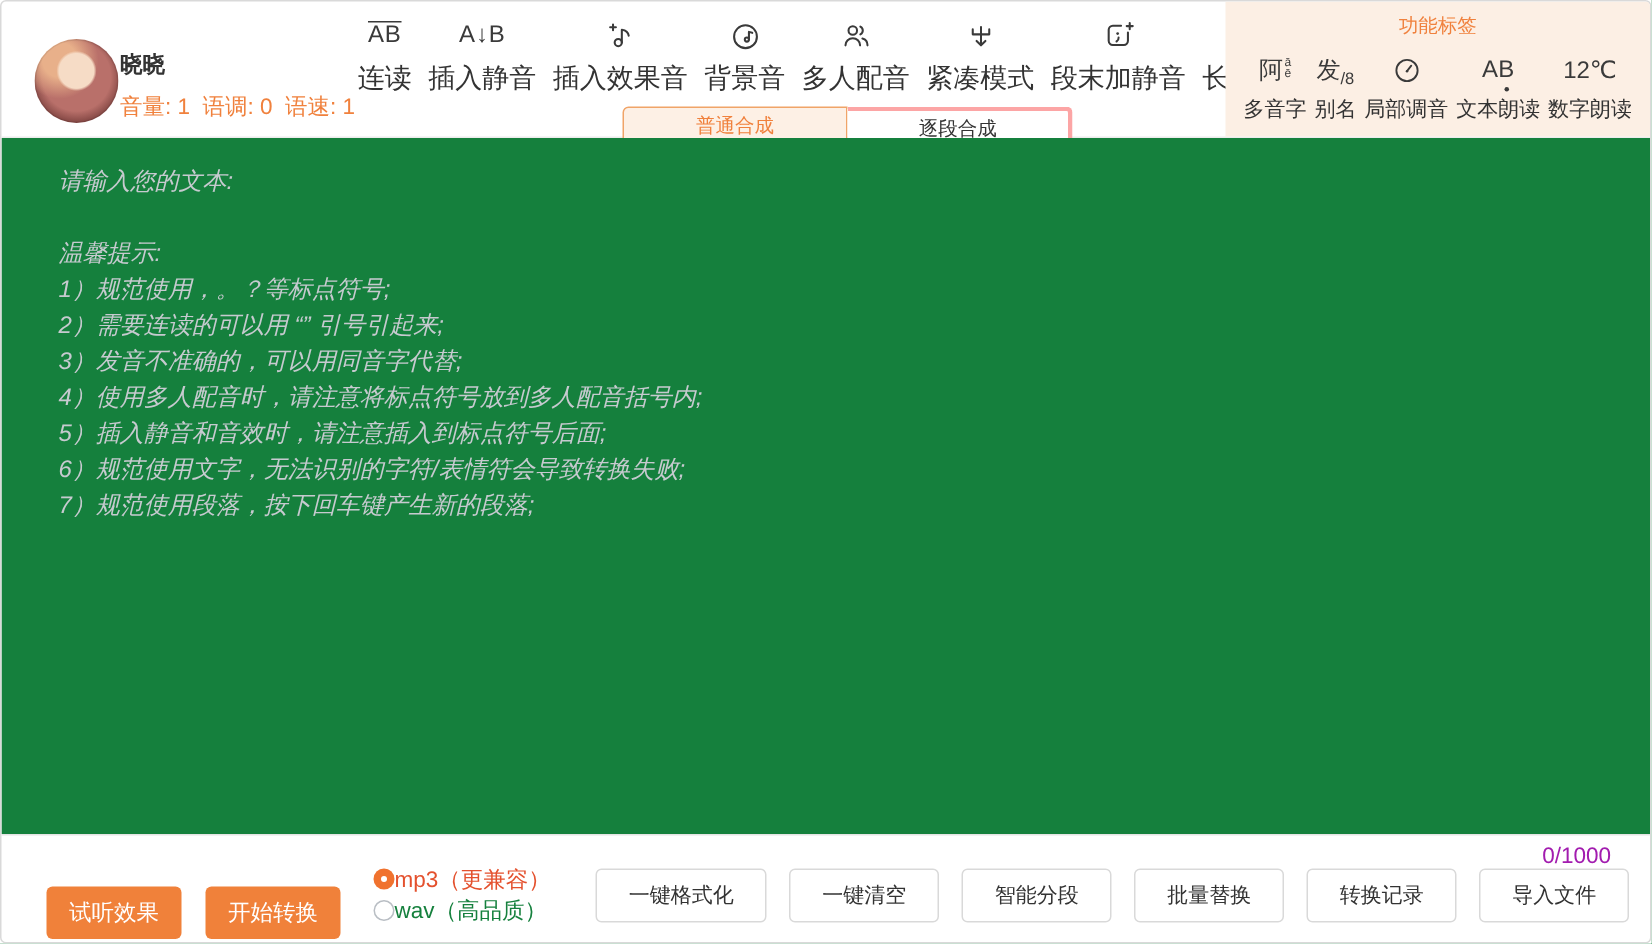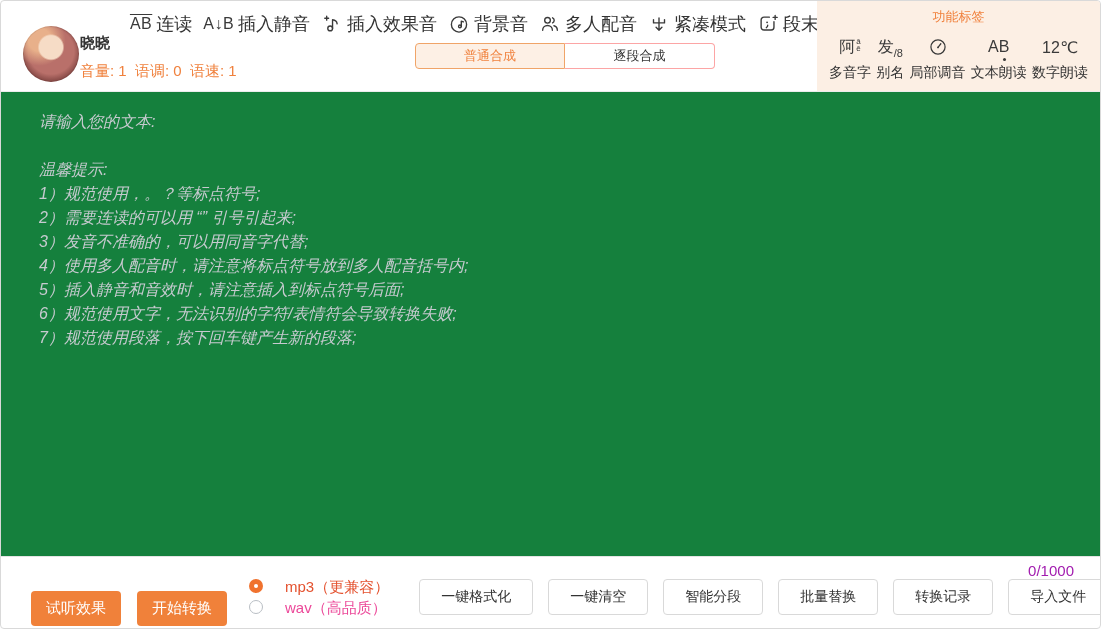--- a/index.html
+++ b/index.html
@@ -18,28 +18,28 @@
       radial-gradient(circle at 30% 25%, #e8b08a 0 20%, rgba(0,0,0,0) 45%),
       radial-gradient(circle at 50% 45%, #b9706a 0 55%, #7e4340 75%, #5d2f2e 100%);
     box-shadow: inset 0 0 0 1px rgba(0,0,0,.08);
   }
   .voice-meta{ padding-top:6px; }
   .voice-name{ font-size:15px; color:#333; font-weight:700; }
   .voice-stats{ margin-top:9px; font-size:15px; color:#f0813d; white-space:pre; }
   
   .toolbar-wrap{ flex:1; min-width:0; display:flex; flex-direction:column; align-items:center; padding-top:11px; }
   .toolbar{ display:flex; align-items:flex-end; gap:9px; white-space:nowrap; }
-  .tool{ display:flex; align-items:center; gap:4px; cursor:pointer; padding:0 1px; }
+  .tool{ display:flex; flex-direction:column; align-items:center; gap:4px; cursor:pointer; padding:0 1px; }
   .tool-icon{ height:24px; display:flex; align-items:center; justify-content:center; color:#3a3a3a; }
   .tool-icon svg{ display:block; }
   .txt-icon{ font-size:16px; letter-spacing:.5px; color:#3a3a3a; }
   .overlined{ text-decoration:overline; }
   .tool-label{ font-size:18px; color:#333; }
   .tabs{ display:flex; margin-top:7px; }
-  .tab{ width:150px; height:26px; line-height:24px; text-align:center; font-size:13px; cursor:pointer; background:#fff; border:1px solid #fca5a5; color:#333; }
+  .tab{ width:150px; height:26px; line-height:24px; text-align:center; font-size:13px; cursor:pointer; background:#fff; border:3px solid #fca5a5; color:#333; }
   .tab.active{ background:#fdf0e5; border:1px solid #f0a468; color:#f0813d; border-radius:4px 0 0 4px; }
   .tab.inactive{ border-left:none; border-radius:0 4px 4px 0; }
   
   .feature-panel{ flex:none; width:283px; height:100%; background:#fcefe4; padding:7px 12px 0; text-align:center; }
   .feature-title{ font-size:13px; color:#f0813d;font-family:Liberation Serif, serif; }
   .feature-items{ display:flex; justify-content:space-between; margin-top:9px; }
   .feature-item{ display:flex; flex-direction:column; align-items:center; gap:5px; cursor:pointer; }
   .feature-icon{ height:24px; display:flex; align-items:center; justify-content:center; color:#3a3a3a; font-size:16px; }
   .feature-label{ font-size:14px; color:#333; white-space:nowrap; }
   .pinyin-stack{ display:inline-flex; flex-direction:column; line-height:7px; font-size:8px; margin-left:1px; transform:translateY(-2px); }
@@ -52,27 +52,27 @@
     position:absolute; left:38px; top:18px; right:30px;
     color:#c6cacf; font-size:16px; line-height:24px; font-style:italic; white-space:pre-line;
   }
   
   .footer{ flex:none; height:72px; border-top:1px solid #e4e4e4; position:relative; display:flex; align-items:center; padding:8px 24px 0 30px; gap:16px; }
   .btn-orange{
     background:#f0813a; color:#fff; border:none; border-radius:4px;
     font-size:15px; padding:8px 15px; cursor:pointer; font-family:inherit; flex:none;margin-top:24px;
   }
   .format-radios{ margin-left:6px; flex:none; display:flex; flex-direction:column; gap:4px; }
-  .radio-row{ display:flex; align-items:center; gap:22px; cursor:pointer; font-size:15px; line-height:17px; }
+  .radio-row{ display:flex; align-items:center; gap:0; cursor:pointer; font-size:15px; line-height:17px; }
   .radio-dot{ width:14px; height:14px; border-radius:50%; flex:none; position:relative; }
   .radio-dot.on{ background:#f0722e; }
   .radio-dot.on::after{ content:""; position:absolute; left:5px; top:5px; width:4px; height:4px; border-radius:50%; background:#fff; }
   .radio-dot.off{ background:#fff; border:1px solid #b9bec4; }
   .radio-label-on{ color:#e4512e; }
-  .radio-label-off{ color:#ec4899; }
+  .radio-label-off{ color:#15803d; }
   .tool-buttons{ display:flex; gap:15px; margin-left:14px; }
   .btn-plain{
     background:#fff; border:1px solid #d9d9d9; border-radius:4px; color:#333;
     font-size:14px; padding:8px 21px; cursor:pointer; font-family:inherit; white-space:nowrap;
   }
   .char-count{ position:absolute; top:5px; right:26px; font-size:15px; color:#a21caf; }
 </style>
 </head>
 <body>
 

